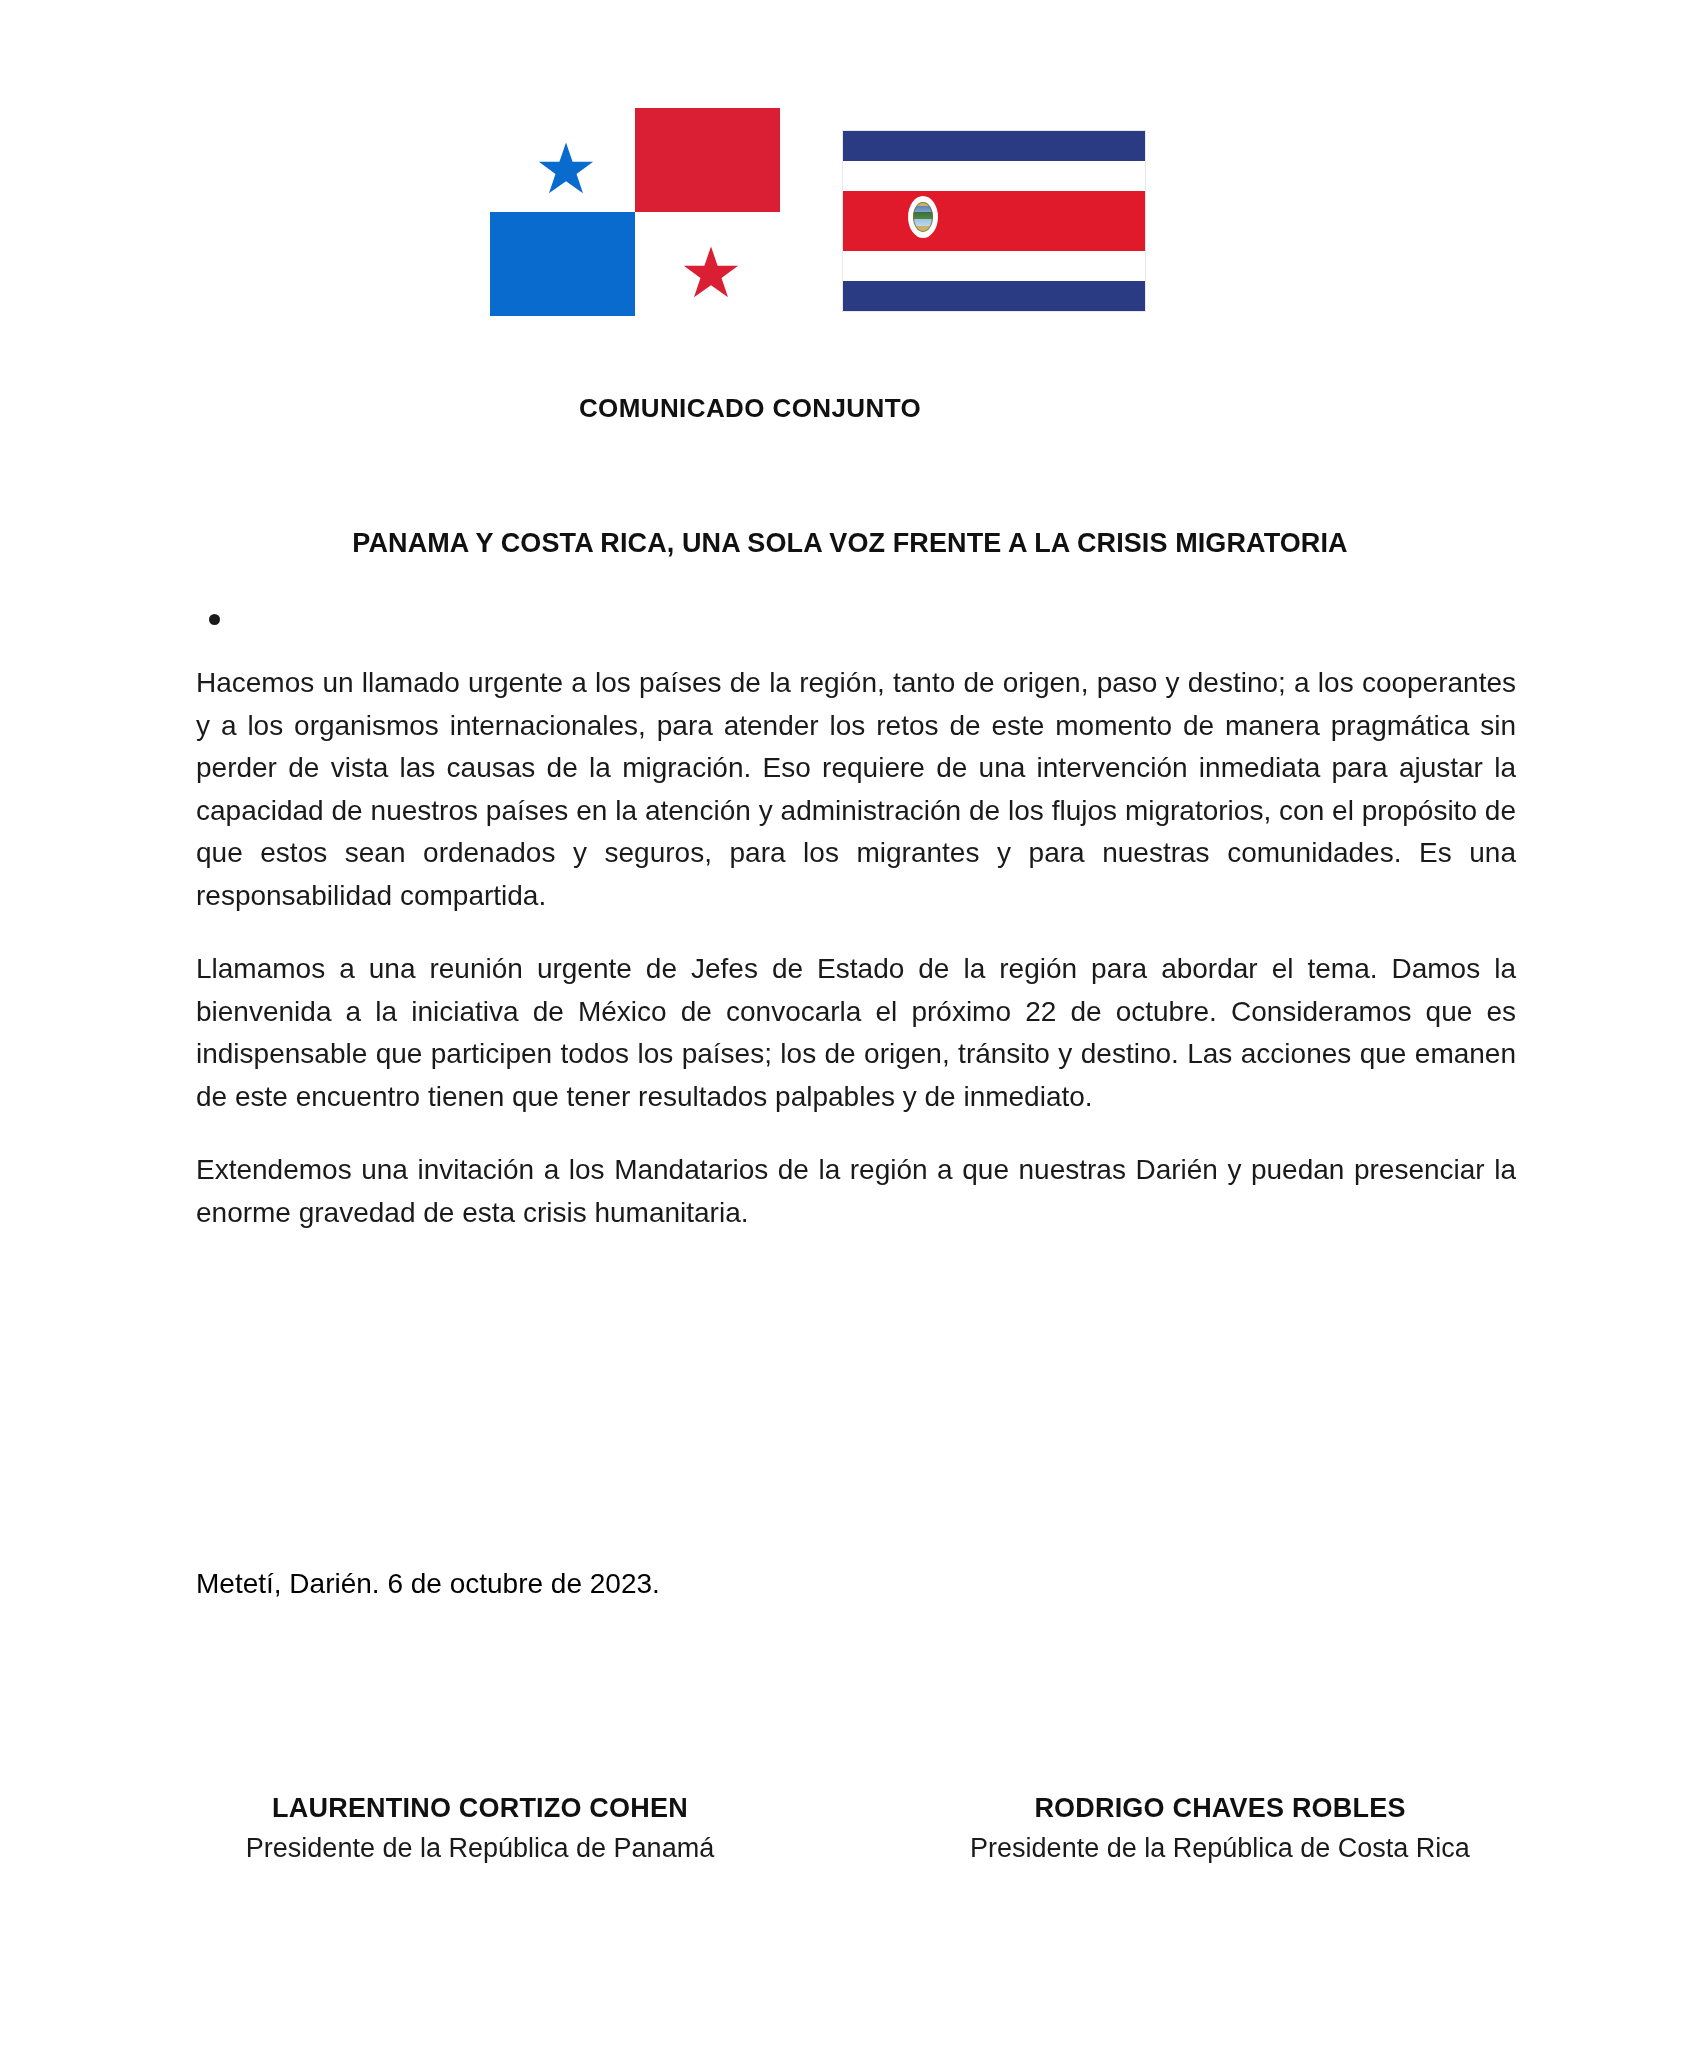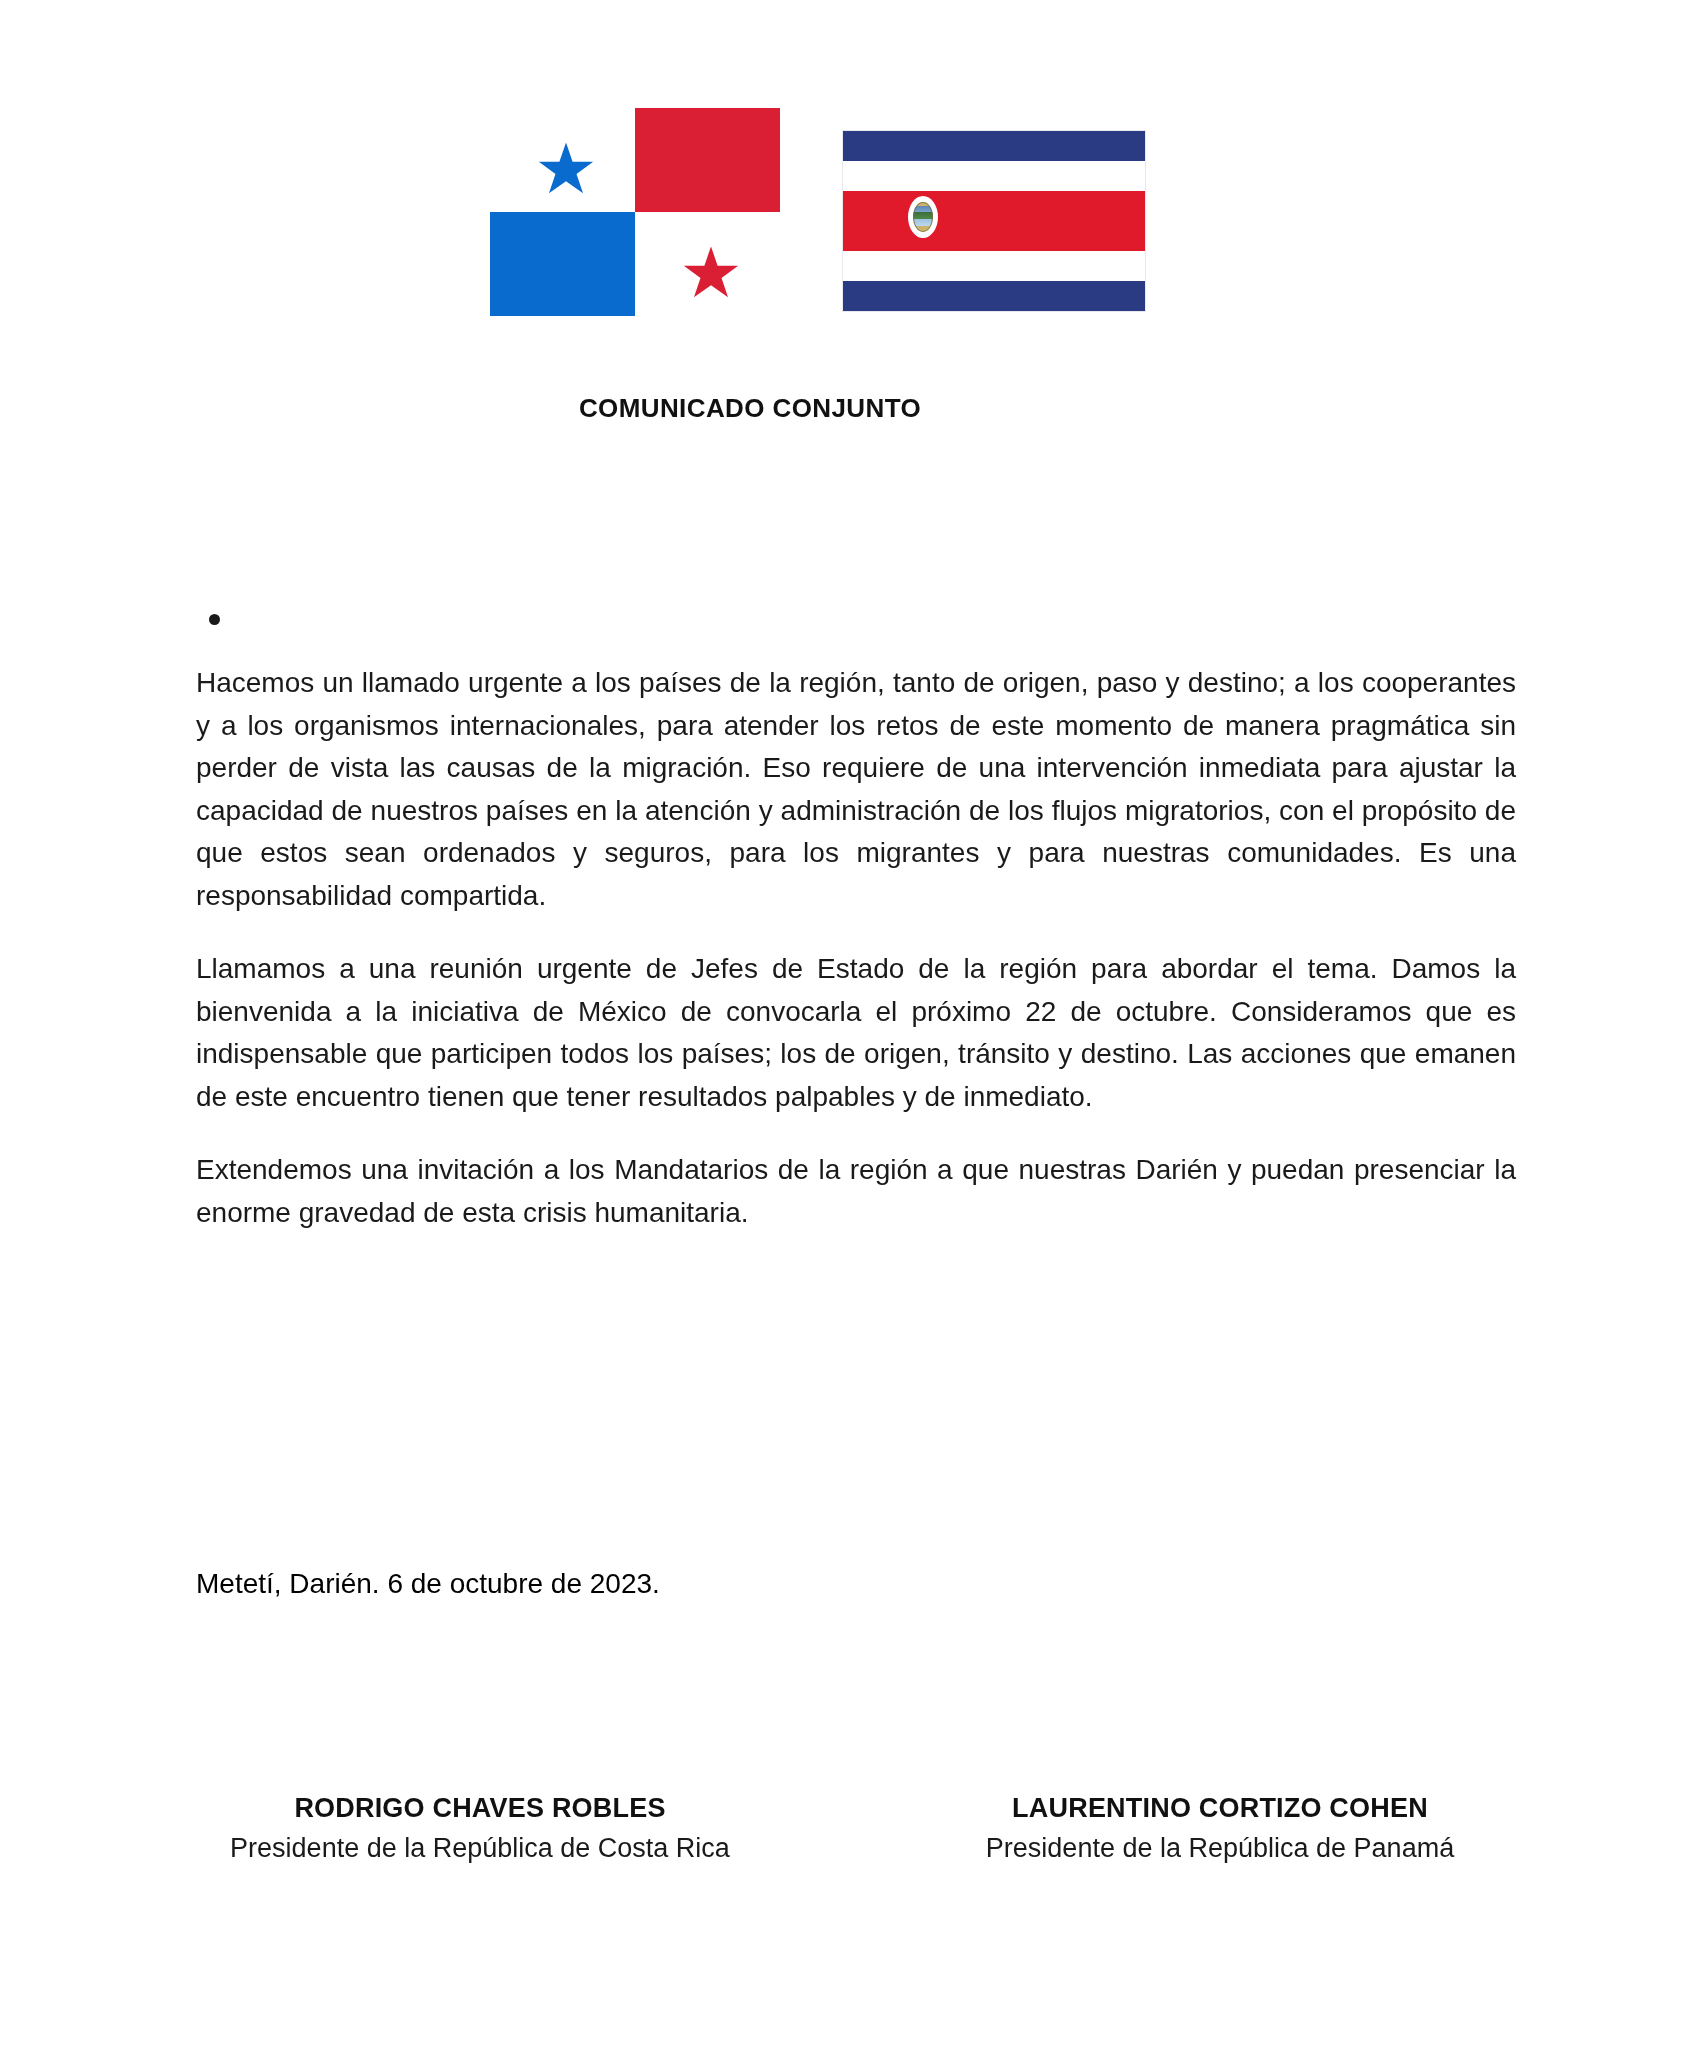--- a/index.html
+++ b/index.html
@@ -239,42 +239,43 @@
       <div class="cr-stripe blue-bottom"></div>
       <div class="cr-emblem">
         <div class="cr-emblem-inner"></div>
       </div>
     </div>
 
   </div>
 
   <div class="doc-title">COMUNICADO CONJUNTO</div>
 
+  <div class="doc-subtitle">PANAMA Y COSTA RICA, UNA SOLA VOZ FRENTE A LA CRISIS MIGRATORIA</div>
 
   <div class="content">
 
     <ul class="bullet-list">
       <li>
         <span class="bullet-dot"></span>
       </li>
     </ul>
 
     <p class="body-par first-after-list">Hacemos un llamado urgente a los países de la región, tanto de origen, paso y destino; a los cooperantes y a los organismos internacionales, para atender los retos de este momento de manera pragmática sin perder de vista las causas de la migración. Eso requiere de una intervención inmediata para ajustar la capacidad de nuestros países en la atención y administración de los flujos migratorios, con el propósito de que estos sean ordenados y seguros, para los migrantes y para nuestras comunidades. Es una responsabilidad compartida.</p>
 
     <p class="body-par">Llamamos a una reunión urgente de Jefes de Estado de la región para abordar el tema. Damos la bienvenida a la iniciativa de México de convocarla el próximo 22 de octubre. Consideramos que es indispensable que participen todos los países; los de origen, tránsito y destino. Las acciones que emanen de este encuentro tienen que tener resultados palpables y de inmediato.</p>
 
     <p class="body-par">Extendemos una invitación a los Mandatarios de la región a que nuestras Darién y puedan presenciar la enorme gravedad de esta crisis humanitaria.</p>
   </div>
 
   <p class="dateline">Metetí, Darién. 6 de octubre de 2023.</p>
 
   <div class="signatures">
     <div class="signature-block">
+      <div class="signature-name">LAURENTINO CORTIZO COHEN</div>
+      <div class="signature-role">Presidente de la República de Panamá</div>
+    </div>
+    <div class="signature-block">
       <div class="signature-name">RODRIGO CHAVES ROBLES</div>
       <div class="signature-role">Presidente de la República de Costa Rica</div>
     </div>
-    <div class="signature-block">
-      <div class="signature-name">LAURENTINO CORTIZO COHEN</div>
-      <div class="signature-role">Presidente de la República de Panamá</div>
-    </div>
   </div>
 
 </div>
 
 </body></html>

